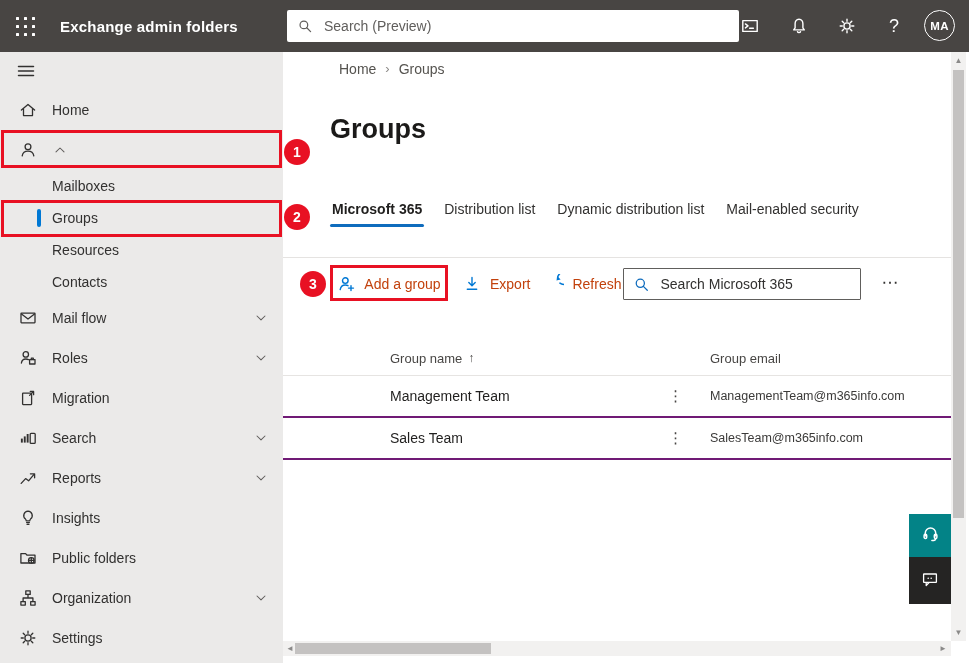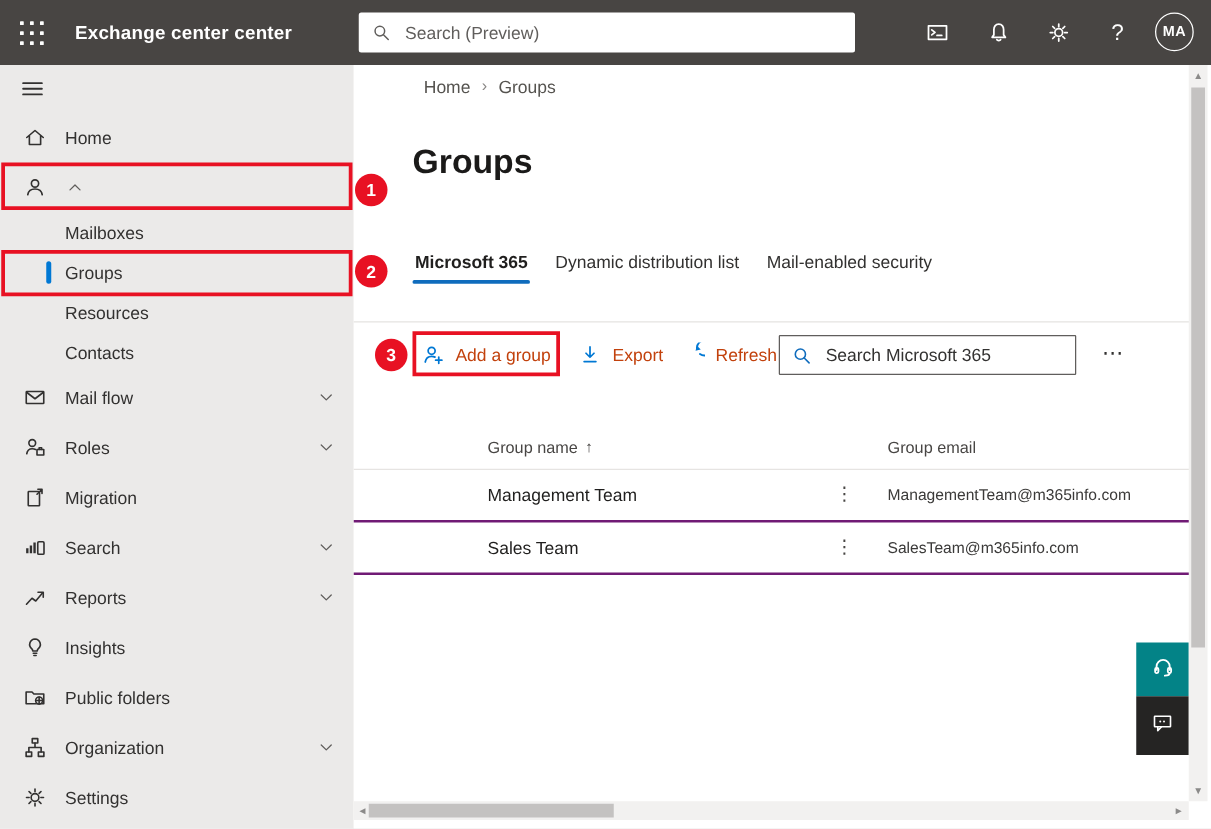--- a/index.html
+++ b/index.html
@@ -8,21 +8,21 @@
   .screen{position:relative;width:969px;height:663px;overflow:hidden;background:#fff;
           outline:1px solid #9b9b9b;font-family:"Liberation Sans",sans-serif;
           -webkit-font-smoothing:antialiased;}
   
   .topbar{position:absolute;left:0;top:0;width:969px;height:52px;background:#484543;}
   .waffle{position:absolute;left:16px;top:17px;width:20px;height:20px;display:grid;
           grid-template-columns:repeat(3,1fr);gap:4px;cursor:pointer;}
   .waffle i{width:3.4px;height:3.4px;background:#fff;border-radius:.5px;}
   .tb-title{position:absolute;left:60px;top:0;height:52px;display:flex;align-items:center;
             color:#fff;font-size:15px;font-weight:700;letter-spacing:.2px;}
-  .tb-search{position:absolute;left:287px;top:10px;width:397px;height:32px;background:#fff;
+  .tb-search{position:absolute;left:287px;top:10px;width:452px;height:32px;background:#fff;
              border-radius:2px;display:flex;align-items:center;padding:0 10px;gap:9px;}
   .tb-search .mag{color:#605e5c;display:flex;}
   .tb-search input{border:0;outline:0;flex:1;font-size:14px;color:#323130;background:transparent;
                    font-family:"Liberation Sans",sans-serif;}
   .tb-search input::placeholder{color:#605e5c;}
   .tb-ic{position:absolute;top:10px;width:32px;height:32px;display:flex;align-items:center;
          justify-content:center;color:#fff;cursor:pointer;}
   .tb-help{font-size:18px;font-weight:400;}
   .avatar{position:absolute;left:924px;top:10px;width:31px;height:31px;border:1.6px solid #fff;
           border-radius:50%;display:flex;align-items:center;justify-content:center;color:#fff;
@@ -105,21 +105,21 @@
       <i></i>
         <i></i>
         <i></i>
         <i></i>
         <i></i>
         <i></i>
         <i></i>
         <i></i>
         <i></i>
     </div>
-    <div class="tb-title">Exchange center center</div>
+    <div class="tb-title">Exchange admin folders</div>
     <div class="tb-search">
       <span class="mag">
         <svg viewBox="0 0 20 20" width="16" height="16" fill="none" stroke="currentColor" stroke-width="1.5" stroke-linecap="round">
             <circle cx="8.6" cy="8.6" r="4.8"></circle>
             <path d="M12.2 12.2 L17 17"></path>
           </svg>
       </span>
       <input type="text" placeholder="Search (Preview)" style="">
     </div>
     <div class="tb-ic" style="left:734px">
@@ -303,20 +303,21 @@
 
   <main class="content">
     <div class="breadcrumb" id="breadcrumb">
         <span class="crumb">Home</span>
         <span class="crumb-sep">›</span>
         <span class="crumb">Groups</span>
       </div>
     <h1 class="page-title">Groups</h1>
     <div class="tabs" id="tabs">
         <div class="tab selected">Microsoft 365</div>
+        <div class="tab">Distribution list</div>
         <div class="tab">Dynamic distribution list</div>
         <div class="tab">Mail-enabled security</div>
       </div>
     <div class="tabs-divider"></div>
 
     <div class="toolbar">
       <div class="tb-btn" id="btn-add">
         <span class="ic">
           <svg viewBox="0 0 20 20" width="20" height="20" fill="none" stroke="currentColor" stroke-width="1.4" stroke-linecap="round" stroke-linejoin="round">
               <circle cx="8.3" cy="6.6" r="2.8"></circle>

